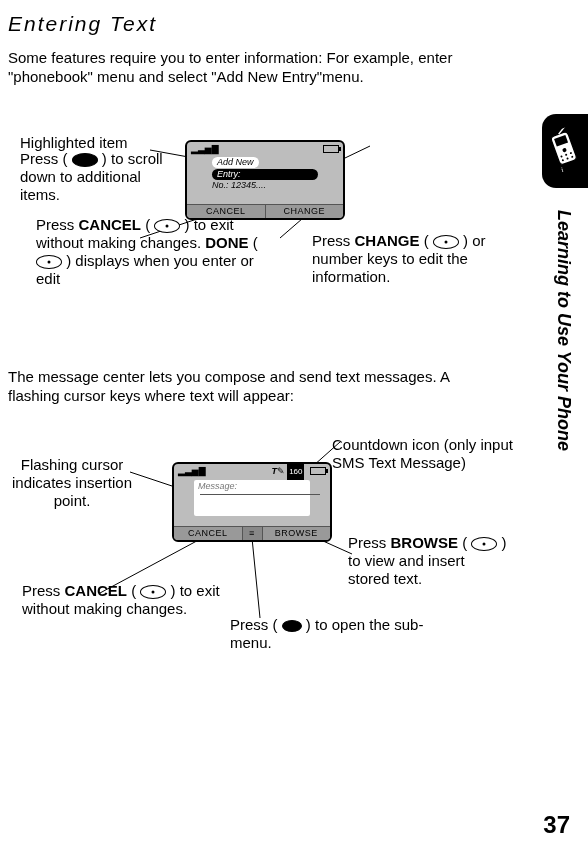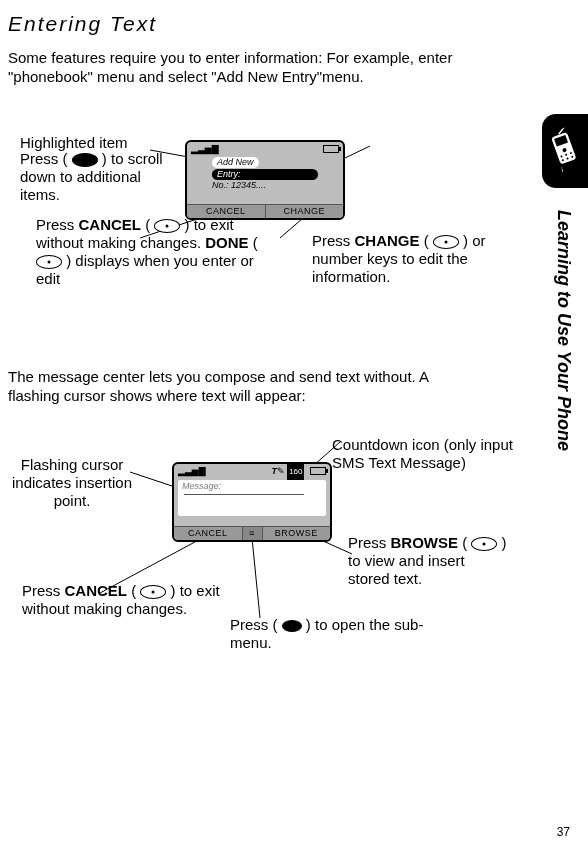--- a/index.html
+++ b/index.html
@@ -37,22 +37,22 @@
       font-weight: 700;
       font-size: 18px;
       white-space: nowrap;
       writing-mode: vertical-rl;
       transform: rotate(0deg);
     }
     .page-number {
       position: absolute;
       right: 18px;
       bottom: 12px;
-      font-weight: 400;
-      font-size: 12px;
+      font-weight: 700;
+      font-size: 24px;
     }
     .diagram1 {
       position: absolute;
       left: 20px;
       top: 128px;
       width: 520px;
       height: 240px;
     }
     .diagram2 {
       position: absolute;
@@ -170,21 +170,21 @@
       width: 16px; height: 8px; border: 1px solid #000; position: relative;
     }
     .battery-icon::after {
       content: ''; position: absolute; right: -3px; top: 1px; width: 2px; height: 4px; background: #000;
     }
     .signal-bars { display: inline-block; line-height: 9px; }
     .msg-area {
       background: #fff;
       border-radius: 2px;
       height: 36px;
-      margin: 2px 4px;
+      margin: 2px 20px;
       position: relative;
     }
     .msg-label {
       font-size: 9px;
       font-style: italic;
       color: #777;
       padding: 1px 4px;
     }
     .cursor-line {
       position: absolute;
@@ -269,21 +269,21 @@
 
     <div class="callout" style="left:16px; top:88px; width:230px;">
       <span>Press </span><span class="label">CANCEL</span><span> ( </span><span class="icon-oval dot"></span><span> ) to exit without making changes. </span><span class="label">DONE</span><span> ( </span><span class="icon-oval dot"></span><span> ) displays when you enter or edit</span>
     </div>
 
     <div class="callout" style="left:258px; top:104px; width:188px;margin-left:34px;">
       <span>Press </span><span class="label">CHANGE</span><span> ( </span><span class="icon-oval dot"></span><span> ) or number keys to edit the information.</span>
     </div>
   </div>
 
-  <div class="para2">The message center lets you compose and send text without. A flashing cursor shows where text will appear:</div>
+  <div class="para2">The message center lets you compose and send text messages. A flashing cursor keys where text will appear:</div>
 
   <div class="diagram2">
     <svg class="leader" width="540" height="310">
 
       <line x1="340" y1="24" x2="304" y2="56" stroke="#000" stroke-width="1"></line>
 
       <line x1="130" y1="54" x2="190" y2="74" stroke="#000" stroke-width="1"></line>
 
       <line x1="352" y1="136" x2="312" y2="118" stroke="#000" stroke-width="1"></line>
 

